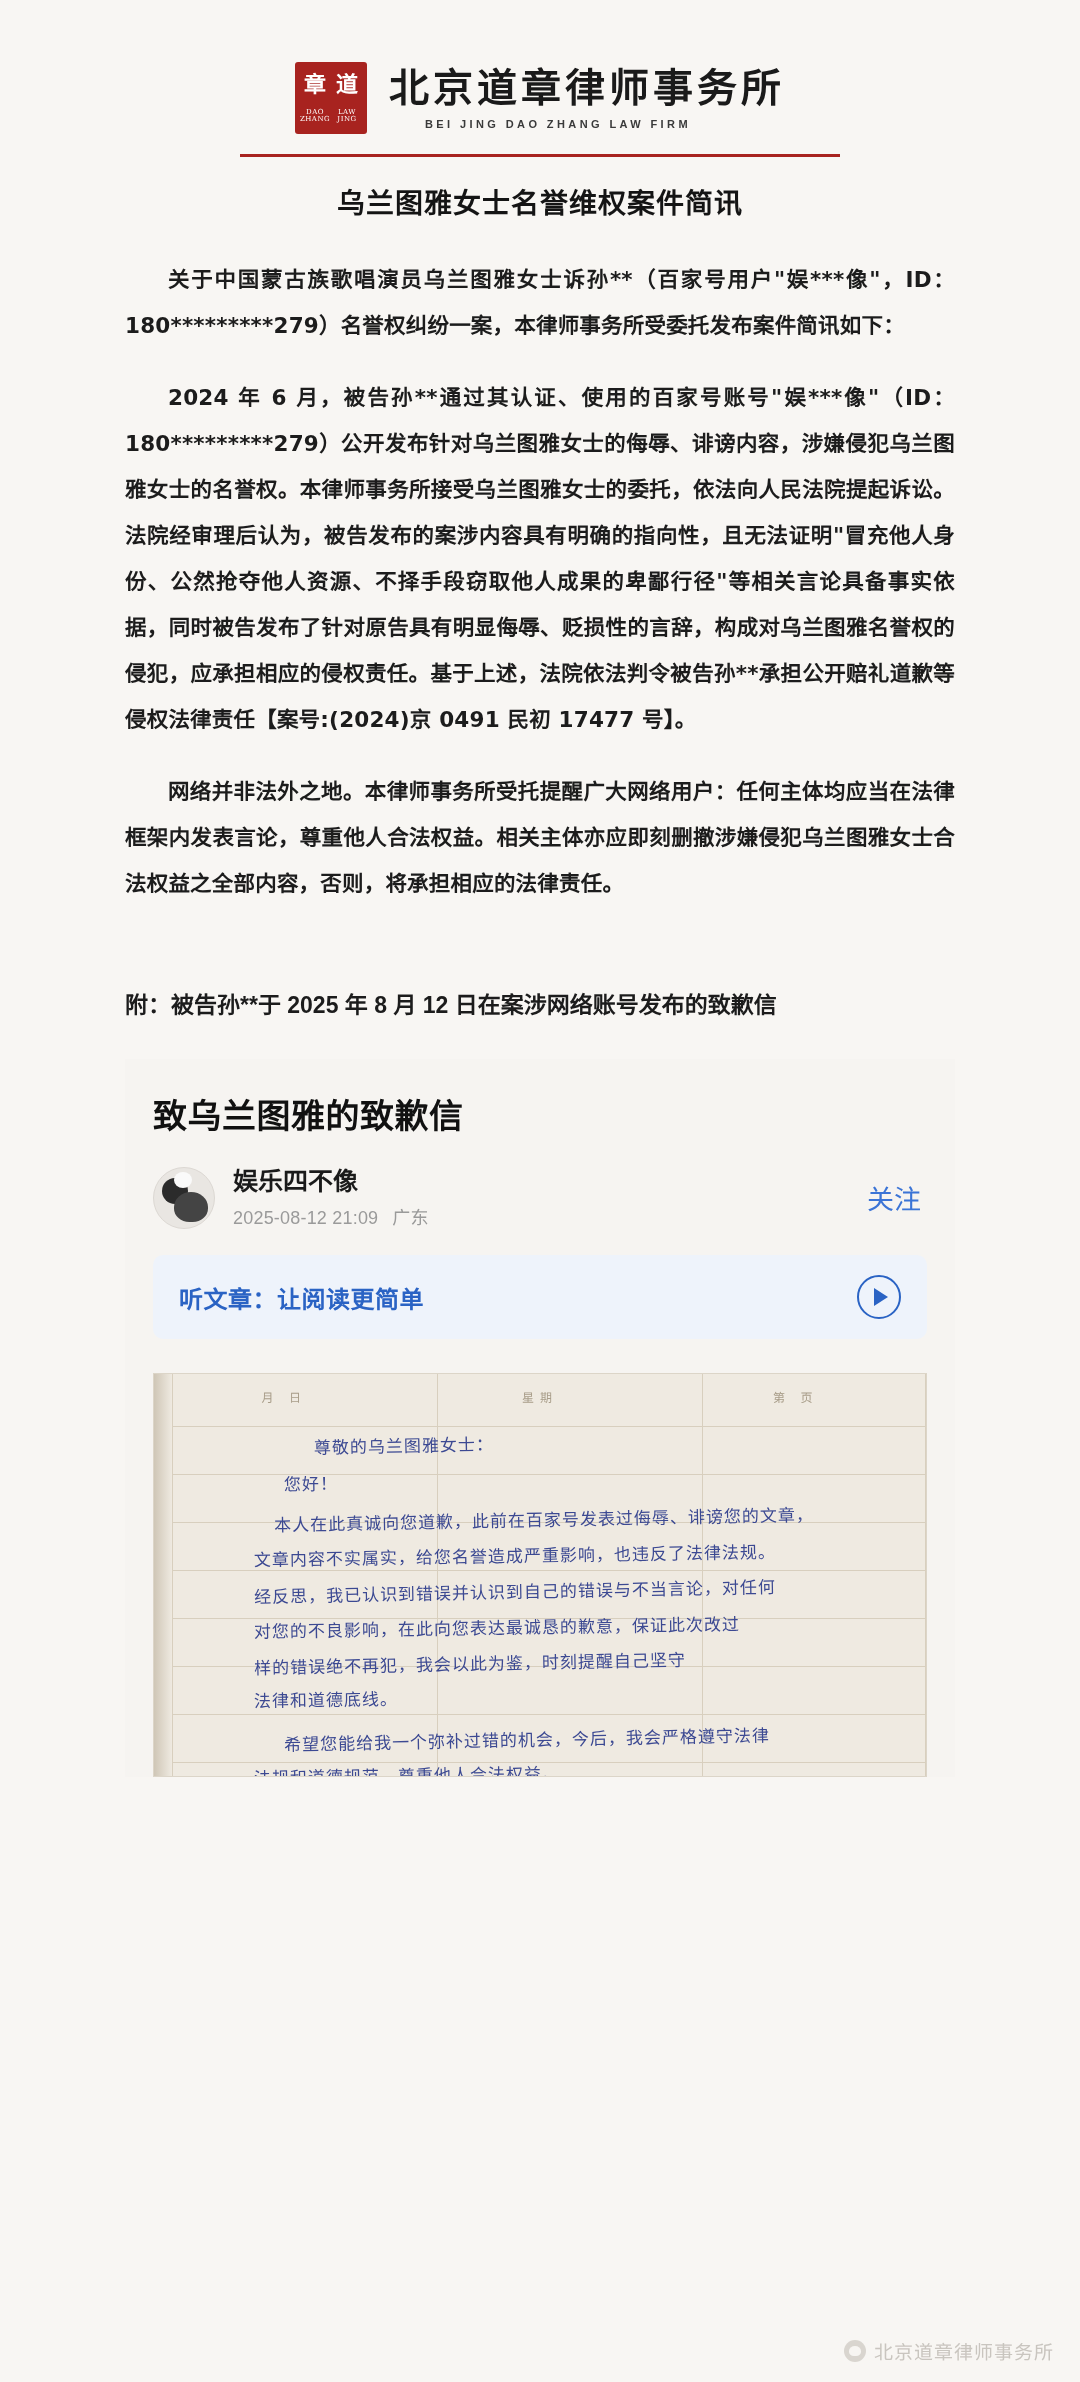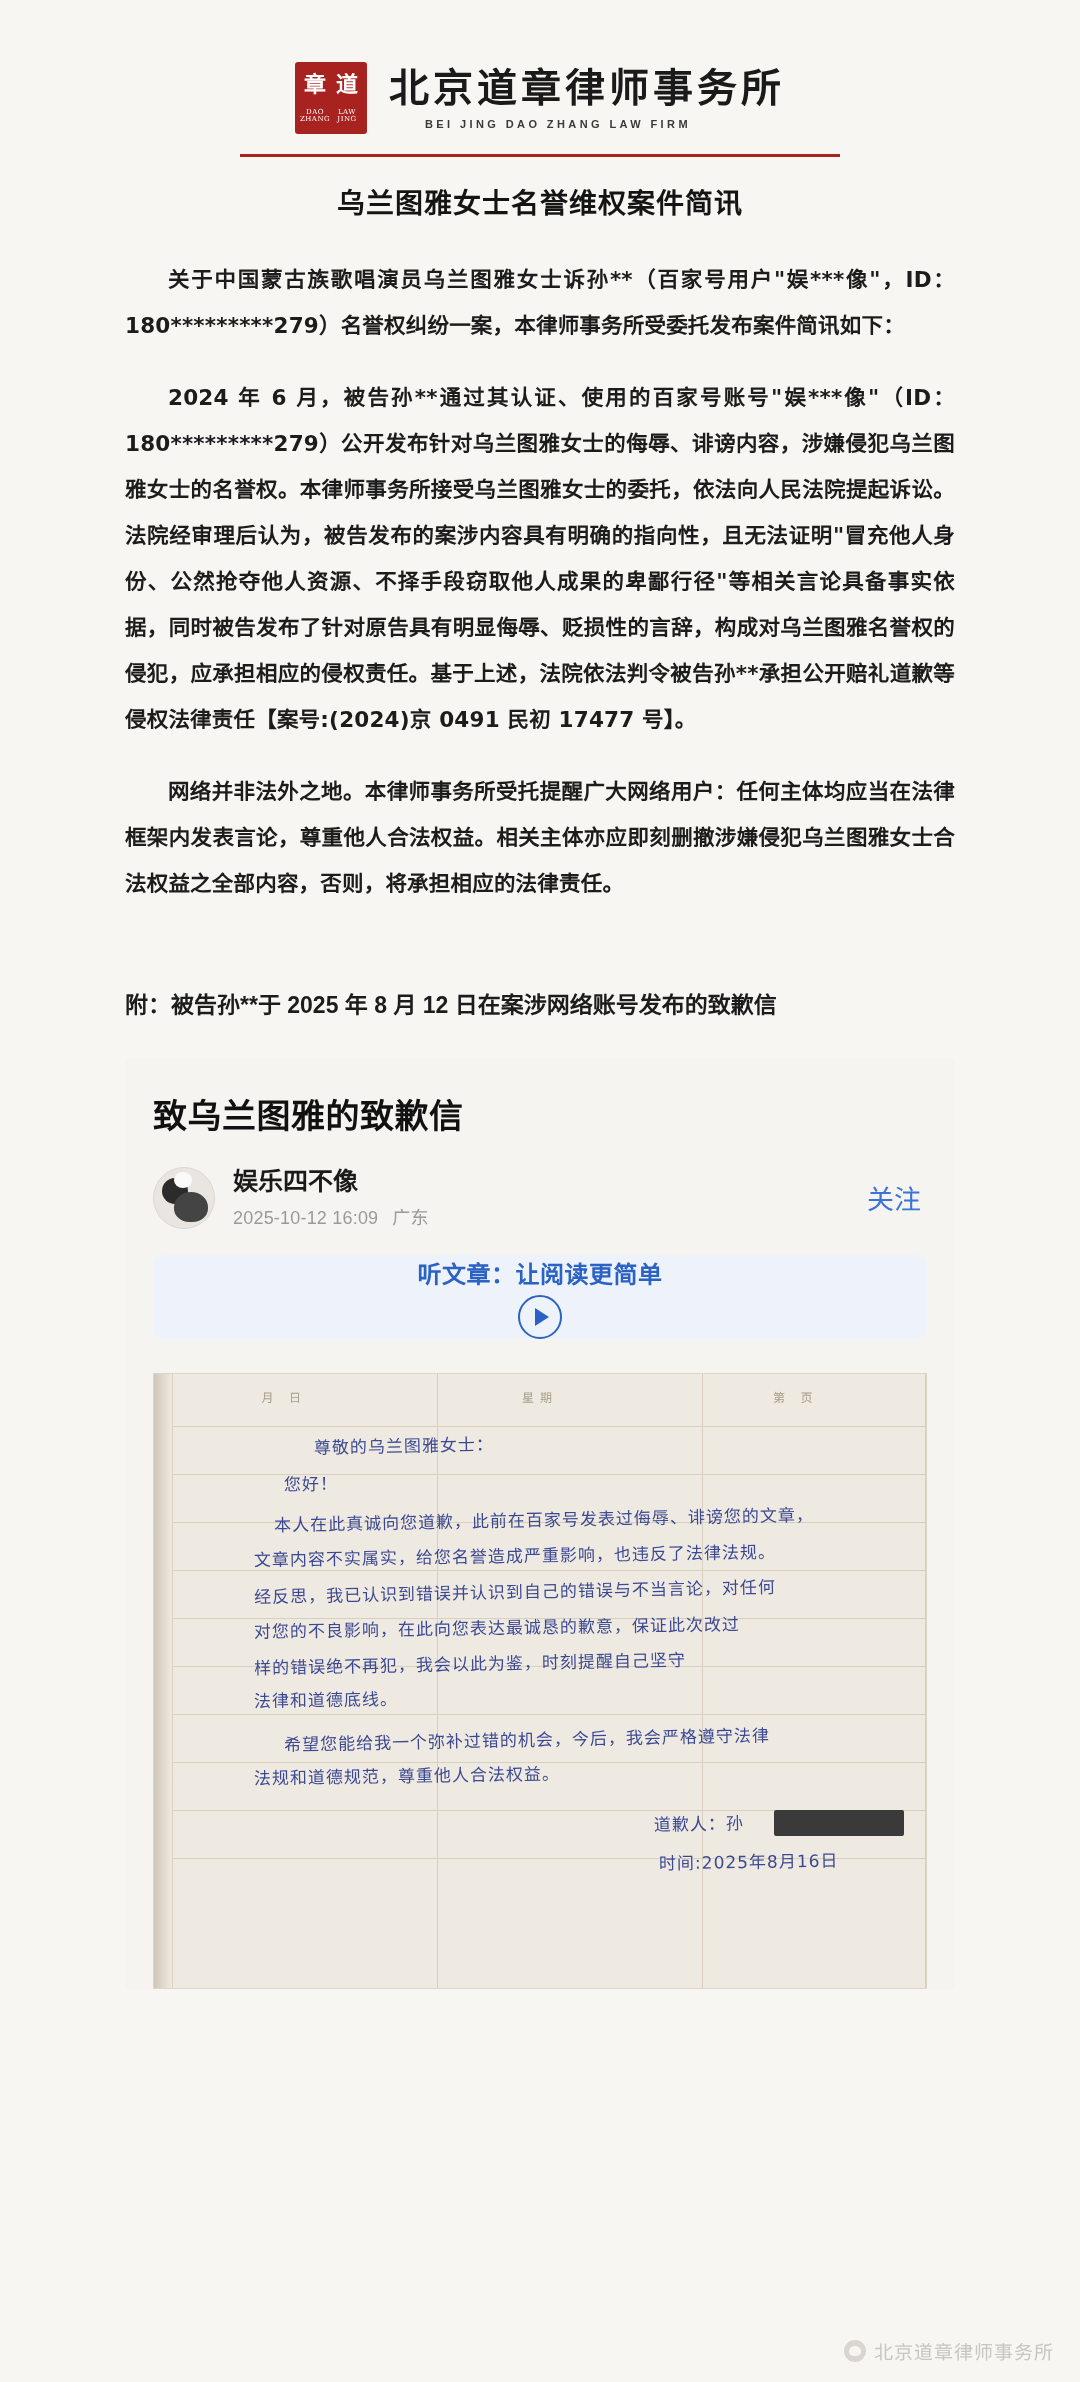--- a/index.html
+++ b/index.html
@@ -181,21 +181,20 @@
   .listen{
     margin:0 0 34px 0;
     background:#eef3fb;
     border-radius:10px;
     height:84px;
     display:flex;
     align-items:center;
     justify-content:space-between;
     padding:0 26px;
     box-sizing:border-box;
-    flex-direction:column;
   }
   .listen-text{
     font-size:24px;
     color:#2a63c4;
     font-weight:700;
     letter-spacing:.5px;
   }
   .play{
     width:44px;height:44px;border-radius:50%;
     border:2px solid #2a63c4;
@@ -208,21 +207,21 @@
     border-left:14px solid #2a63c4;
     border-top:9px solid transparent;
     border-bottom:9px solid transparent;
     margin-left:4px;
   }
 
   
   .letter-photo{
     position:relative;
     width:100%;
-    height:616px;
+    height:404px;
     background:#efeae1;
     border:1px solid #dcd5c8;
     box-sizing:border-box;
     overflow:hidden;
   }
   .letter-photo .edgeL{
     position:absolute;left:0;top:0;bottom:0;width:18px;
     background:linear-gradient(90deg,#cfc6b6,#efeae1);
   }
   .lines{position:absolute;left:18px;right:0;top:0;bottom:0;}
@@ -318,21 +317,21 @@
 
       <div class="author-row">
         <div class="avatar">
           <div class="a1"></div>
             <div class="a2"></div>
             <div class="a3"></div>
         </div>
         <div class="author-meta">
           <div class="author-name">娱乐四不像</div>
           <div class="author-sub">
-            <span>2025-10-12 16:09</span><span class="sep"></span><span>广东</span>
+            <span>2025-08-12 21:09</span><span class="sep"></span><span>广东</span>
           </div>
         </div>
         <div class="follow">关注</div>
       </div>
 
       <div class="listen">
         <div class="listen-text">听文章：让阅读更简单</div>
         <div class="play">
             <i></i>
           </div>

